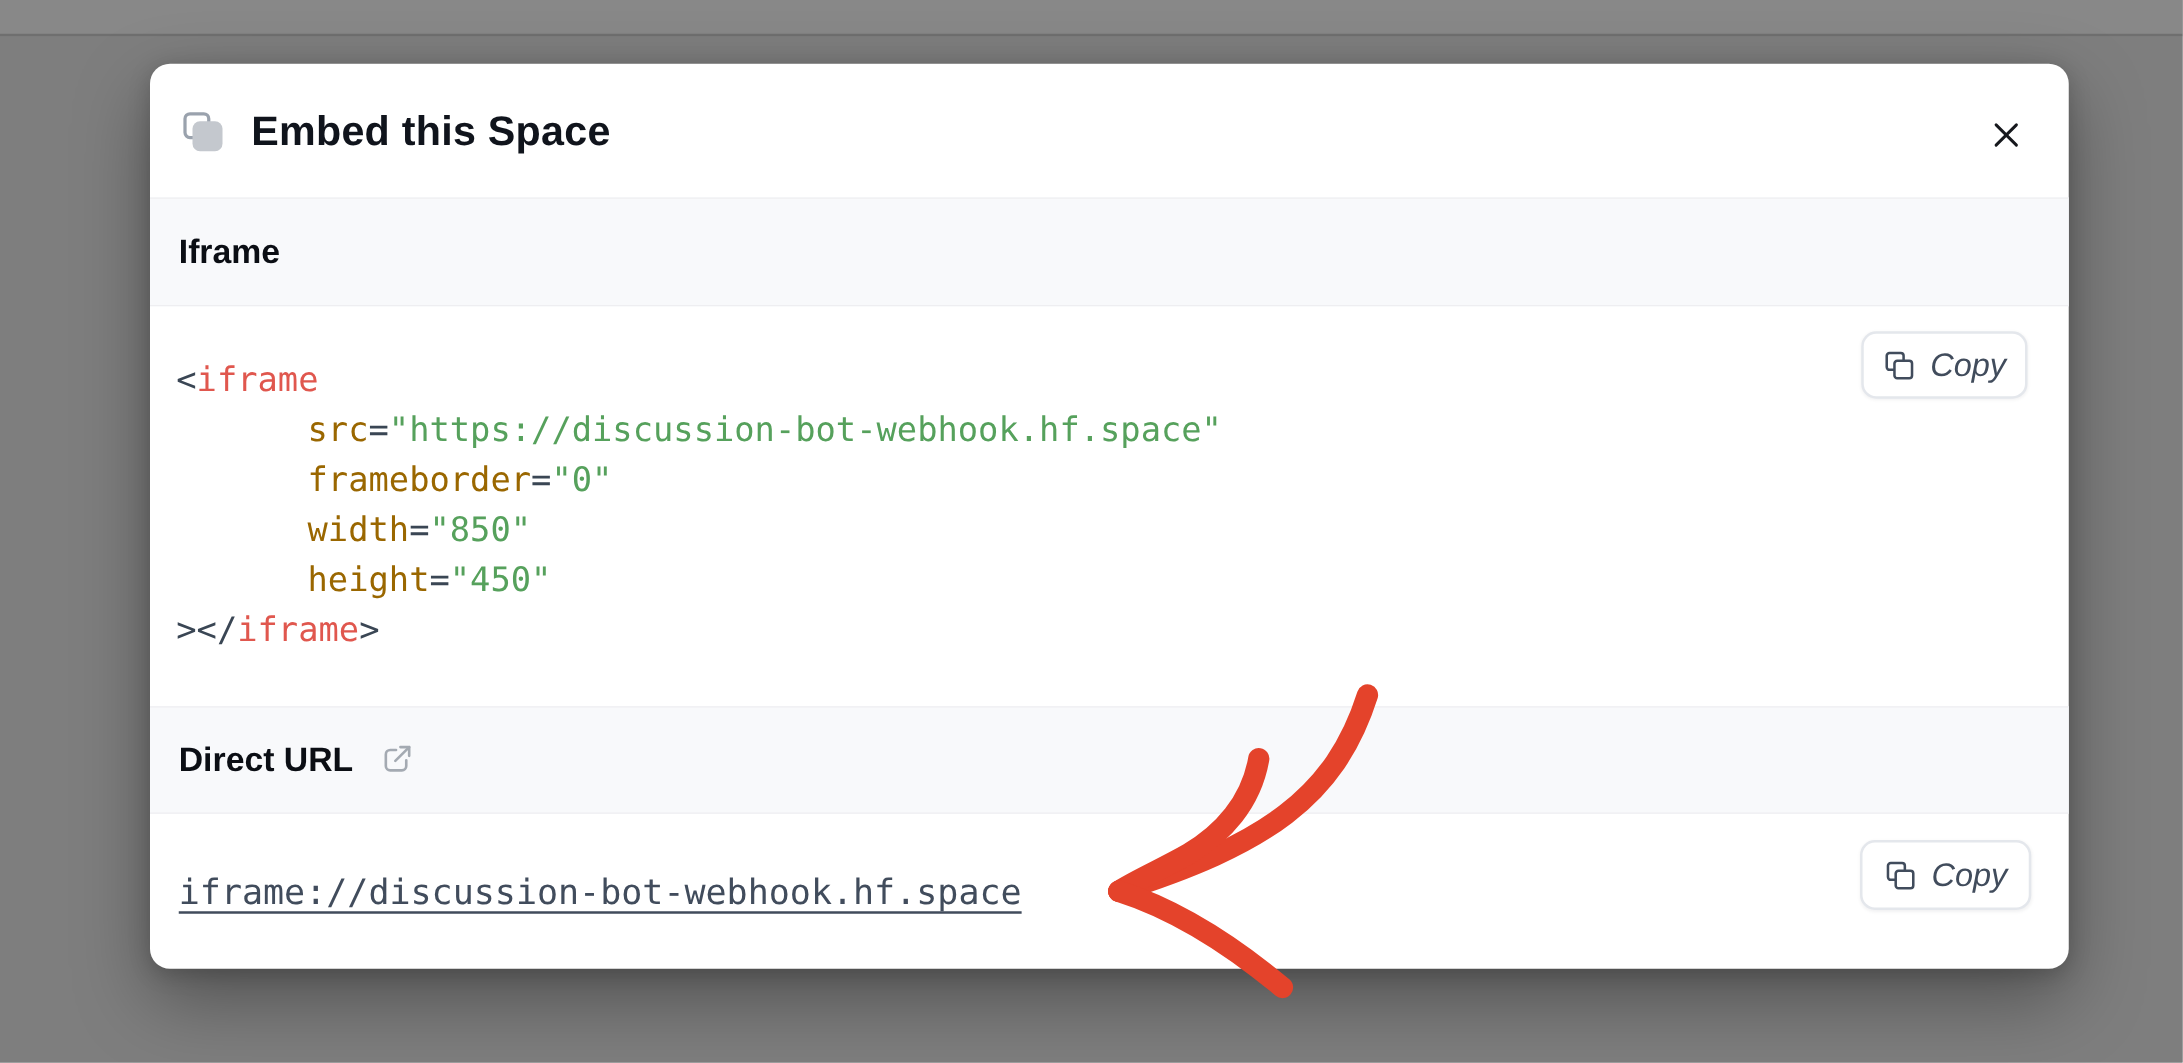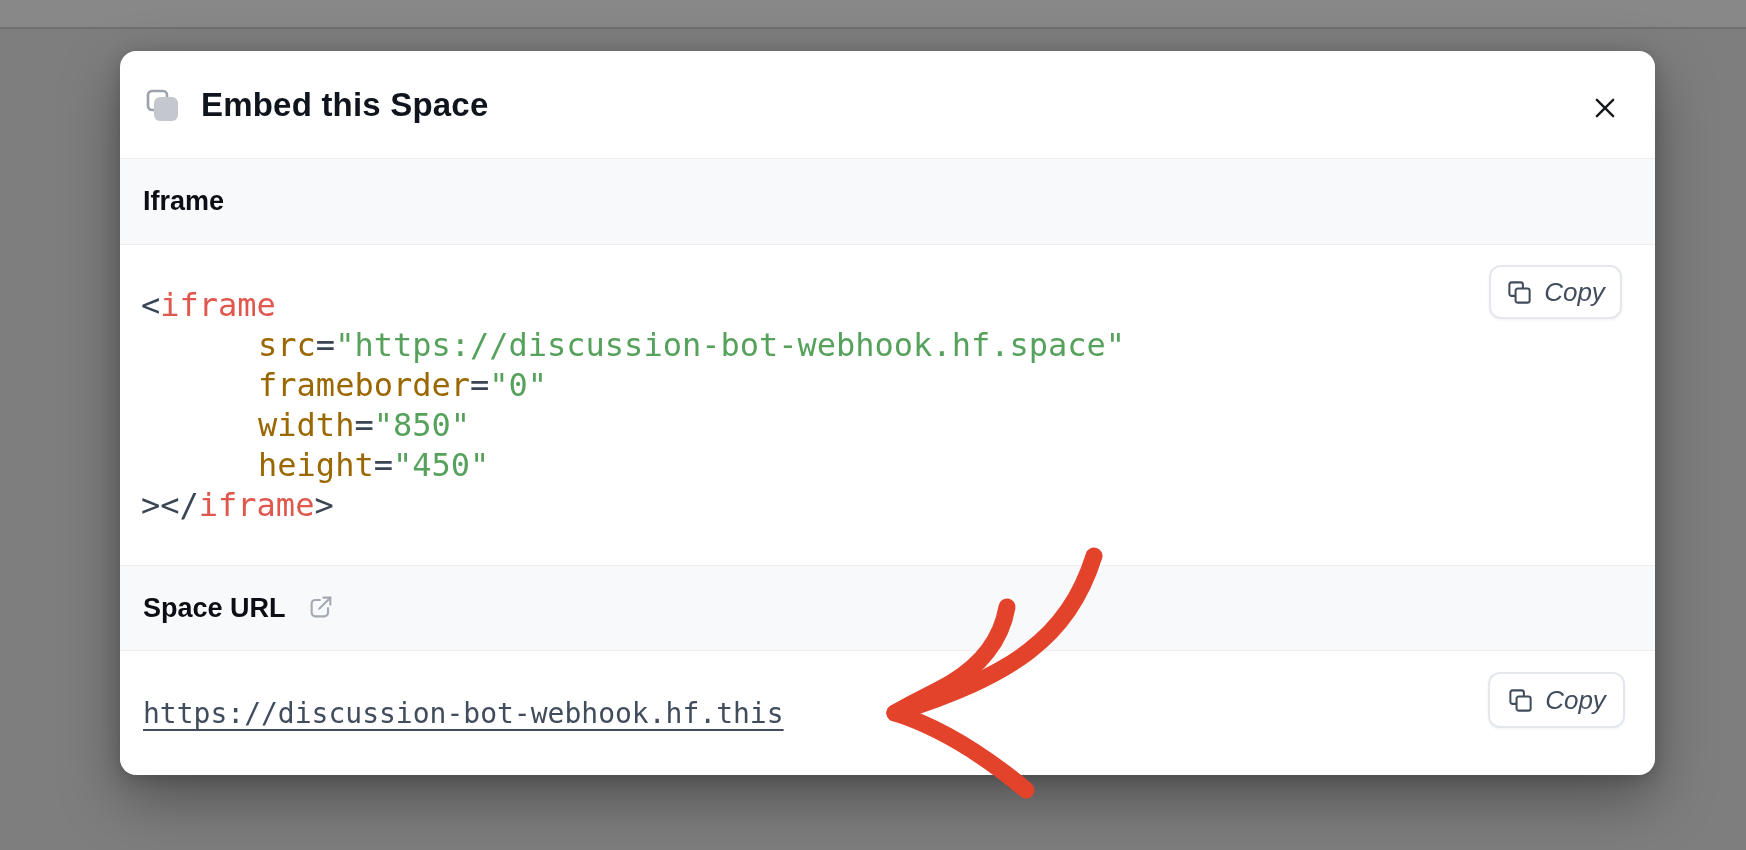--- a/index.html
+++ b/index.html
@@ -47,21 +47,21 @@
   }
   .band-iframe { top: 107px; height: 87px; }
   .band-direct { top: 514px; height: 86px; }
   .band-heading { font-size: 27px; font-weight: 700; color: #0b0e14; }
   .ext-icon { margin-left: 21px; margin-top: 2px; }
 
   .code-wrap { position: absolute; top: 194px; left: 0; right: 0; height: 320px; }
   .code-pre {
     margin: 0; padding: 40px 180px 0 21px;
     font-family: "DejaVu Sans Mono", "Liberation Mono", monospace;
-    font-size: 32px; line-height: 40px; color: #3a4654;
+    font-size: 27px; line-height: 40px; color: #3a4654;
   }
   .code-line { white-space: pre; }
   .tok-punct { color: #3a4654; }
   .tok-tag   { color: #e0574e; }
   .tok-attr  { color: #9a6700; margin-left: 40px; }
   .tok-str   { color: #56a15c; }
 
   .copy-btn {
     position: absolute; display: flex; align-items: center; justify-content: center;
     gap: 11px; background: #ffffff; border: 2px solid #e4e7ec; border-radius: 12px;
@@ -125,32 +125,32 @@
       <span style="display:flex;">
         <svg width="27" height="27" viewBox="0 0 24 24">
           <rect x="3" y="3" width="12" height="12" rx="2" fill="none" stroke="#414c5c" stroke-width="1.8"></rect>
           <rect x="8.5" y="8.5" width="12.5" height="12.5" rx="2" fill="#ffffff" stroke="#414c5c" stroke-width="1.8"></rect>
         </svg>
       </span>
       <span>Copy</span>
     </button>
 
     <div class="band band-direct">
-      <span class="band-heading">Space URL</span>
+      <span class="band-heading">Direct URL</span>
       <span class="ext-icon">
         <svg width="28" height="28" viewBox="0 0 24 24" fill="none" stroke="#a4aab2" stroke-width="1.8" stroke-linecap="round" stroke-linejoin="round">
           <path d="M18 13v4a3 3 0 0 1-3 3H7a3 3 0 0 1-3-3V9a3 3 0 0 1 3-3h4"></path>
           <polyline points="14 4 20 4 20 10"></polyline>
           <line x1="10.5" y1="13.5" x2="20" y2="4"></line>
         </svg>
       </span>
     </div>
 
     <div class="url-row">
-      <a class="url-link" href="#">https://discussion-bot-webhook.hf.this</a>
+      <a class="url-link" href="#">iframe://discussion-bot-webhook.hf.space</a>
     </div>
 
     <button class="copy-btn copy-btn-2">
       <span style="display:flex;">
         <svg width="27" height="27" viewBox="0 0 24 24">
           <rect x="3" y="3" width="12" height="12" rx="2" fill="none" stroke="#414c5c" stroke-width="1.8"></rect>
           <rect x="8.5" y="8.5" width="12.5" height="12.5" rx="2" fill="#ffffff" stroke="#414c5c" stroke-width="1.8"></rect>
         </svg>
       </span>
       <span>Copy</span>

